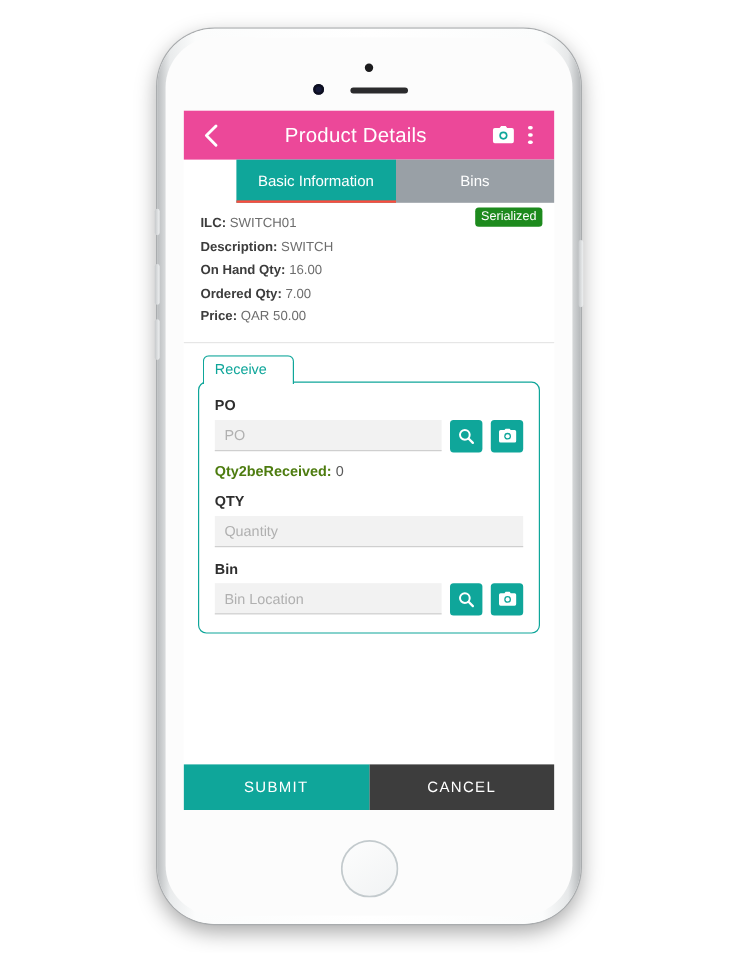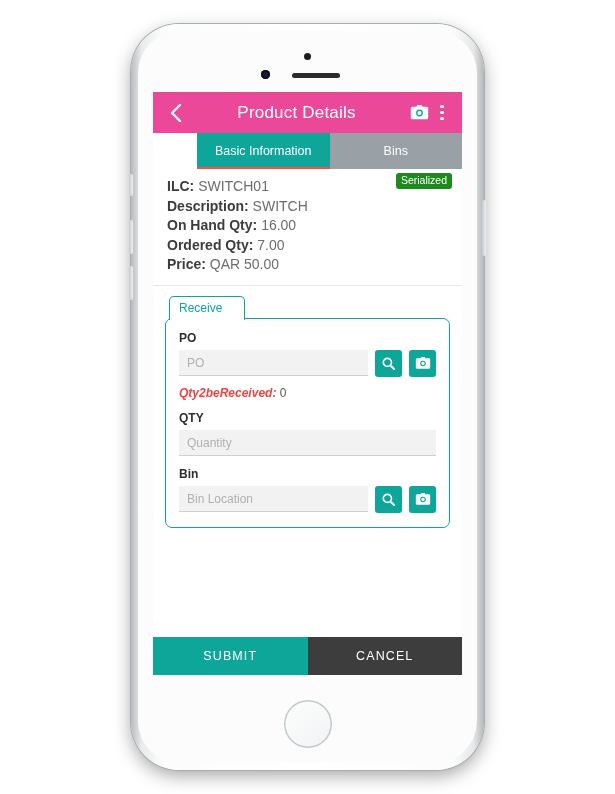--- a/index.html
+++ b/index.html
@@ -159,21 +159,21 @@
     right: 10px;
     top: 4px;
     background: #1d8a1d;
     color: #ffffff;
     font-size: 10.5px;
     padding: 2px 5px 3px 5px;
     border-radius: 3px;
     line-height: 1;
   }
   .info-row {
-    font-size: 14px;
+    font-size: 11px;
     color: #6d6d6d;
     line-height: 19.5px;
     white-space: nowrap;
   }
   .info-row .k { color: #3c3c3c; font-weight: bold; }
 
   
   #receive-section {
     padding: 10px 12px 0 12px;
     flex: 1;
@@ -227,21 +227,21 @@
     border-radius: 3px;
     display: flex; align-items: center; justify-content: center;
     flex: none;
     cursor: pointer;
   }
   .qty-note {
     font-size: 12px;
     color: #5a5a5a;
     margin: 9px 0 11px 0;
   }
-  .qty-note .k { color: #ef4444; font-weight: bold; font-style: italic; }
+  .qty-note .k { color: #4d7c0f; font-weight: bold; }
   .field-group { margin-bottom: 0; }
   #qty-group { margin-bottom: 11px; }
 
   
   #action-bar { display: flex; height: 38px; flex: none; }
   .action-btn {
     flex: 1;
     display: flex; align-items: center; justify-content: center;
     color: #ffffff;
     font-size: 12.5px;

